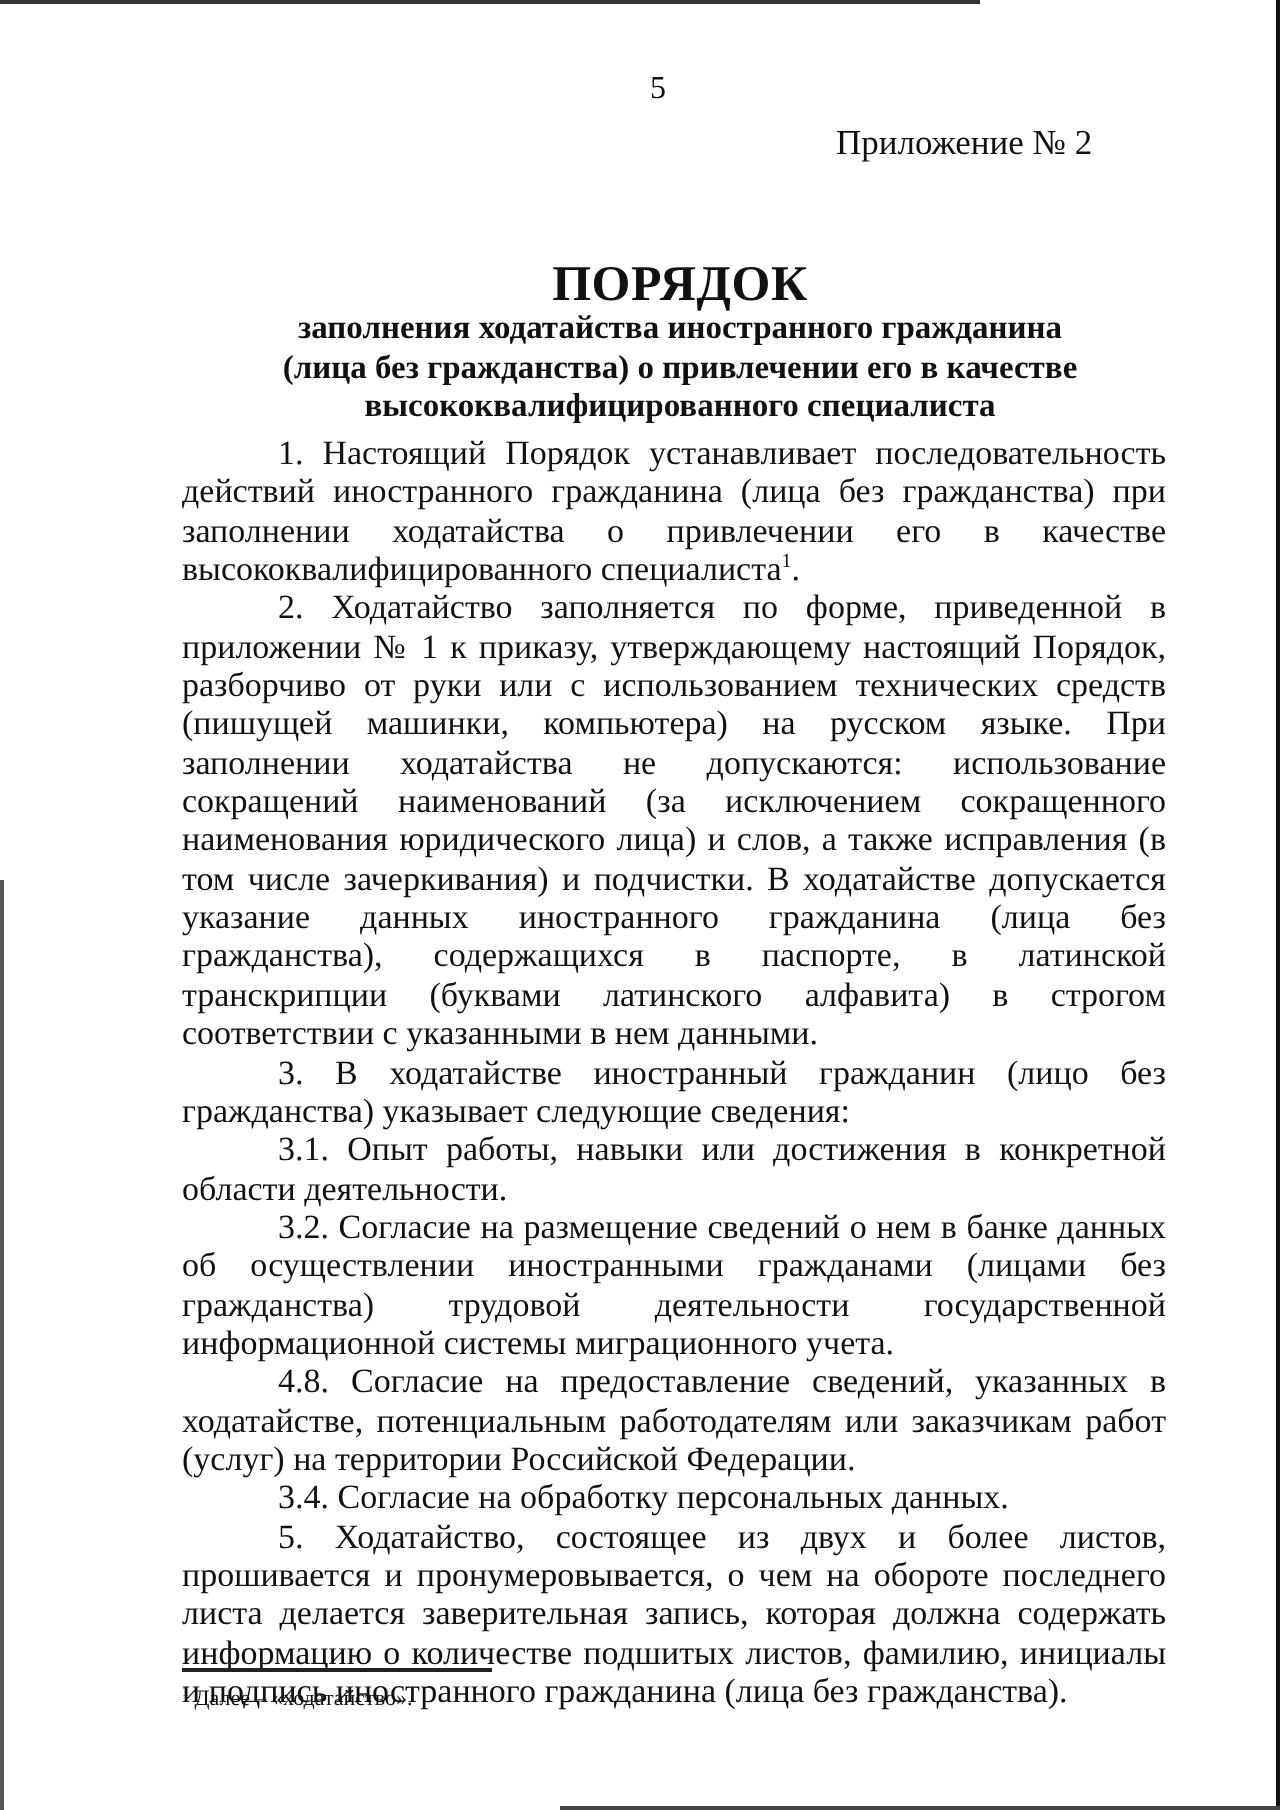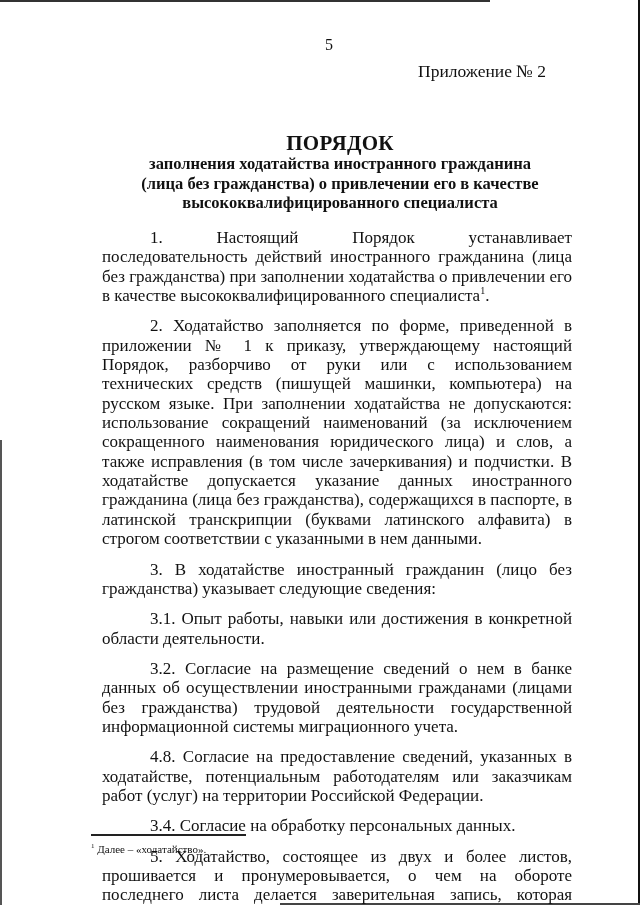--- a/index.html
+++ b/index.html
@@ -9,25 +9,25 @@
   .scan-right { position: absolute; right: 0; top: 0; width: 2px; height: 905px; background: #111; }
   .scan-left { position: absolute; left: 0; top: 440px; width: 2px; height: 465px; background: #555; }
   .scan-bottom { position: absolute; left: 280px; bottom: 0; width: 360px; height: 2px; background: #444; }
 
   .page-number { position: absolute; top: 36px; left: 0; width: 640px; text-align: center;
                  font-size: 16px; padding-left: 18px; box-sizing: border-box; }
   .attachment { position: absolute; left: 418px; top: 62px; font-size: 17.5px; line-height: 19.5px; }
   .attachment div { white-space: nowrap; text-align: center; }
 
   .title-block { position: absolute; left: 120px; width: 440px; top: 132px; text-align: center; font-weight: bold; }
-  .title-main { font-size: 21px; line-height: 22px; letter-spacing: 0.3px; }
+  .title-main { font-size: 25px; line-height: 22px; letter-spacing: 0.3px; }
   .title-sub { font-size: 16.5px; line-height: 19.5px; text-align: center; }
 
   .body-text { position: absolute; left: 91px; width: 492px; top: 217px; font-size: 17px; line-height: 19.35px; }
-  .body-text p { margin: 11px; text-align: justify; text-indent: 48px; }
+  .body-text p { margin: 0; text-align: justify; text-indent: 48px; }
   .body-text sup { font-size: 10px; line-height: 0; }
 
   .footnote-rule { position: absolute; left: 91px; top: 834px; width: 155px; height: 1.5px; background: #222; }
   .footnote { position: absolute; left: 91px; top: 840px; font-size: 11px; line-height: 13px; text-align: right; }
   .footnote sup { font-size: 7px; }
 </style>
 </head>
 <body>
 
 <div class="scan-top"></div>

